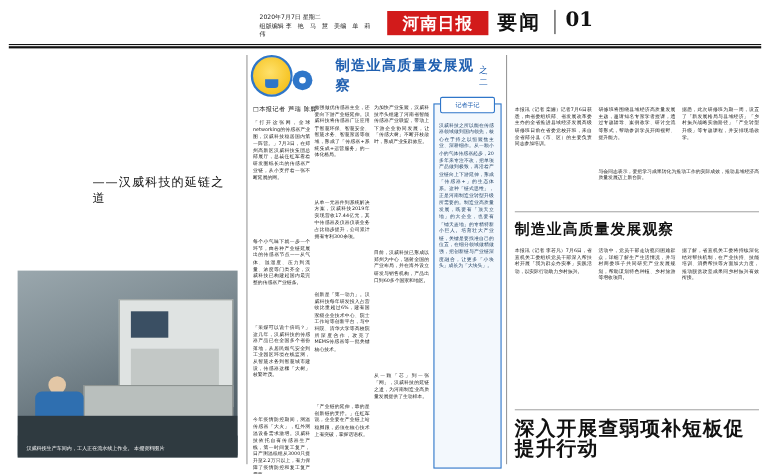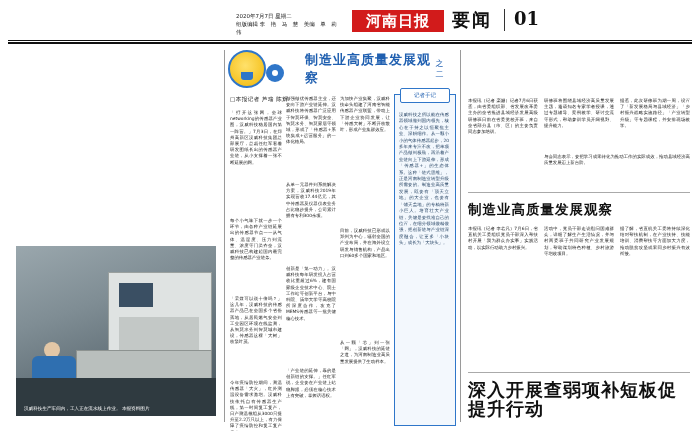--- a/index.html
+++ b/index.html
@@ -162,20 +162,21 @@
     <div class="mast-divider"></div>
     <div class="mast-pageno">01</div>
   </div>
   <div class="rule-top"></div>
   <div class="rule-top2"></div>
 
   <div class="vrule" style="left:224px;top:50px;height:372px;"></div>
   <div class="vrule" style="left:460px;top:50px;height:372px;"></div>
 
   <div class="left-pkg">
+    <div class="headline-sub">——汉威科技的延链之道</div>
 
     <div class="photo">
       <div class="mach1">
         <div class="scr"></div>
         <div class="panel"></div>
       </div>
       <div class="mach2"></div>
       <div class="bench"></div>
       <div class="worker-h"></div>
       <div class="worker-b"></div>

